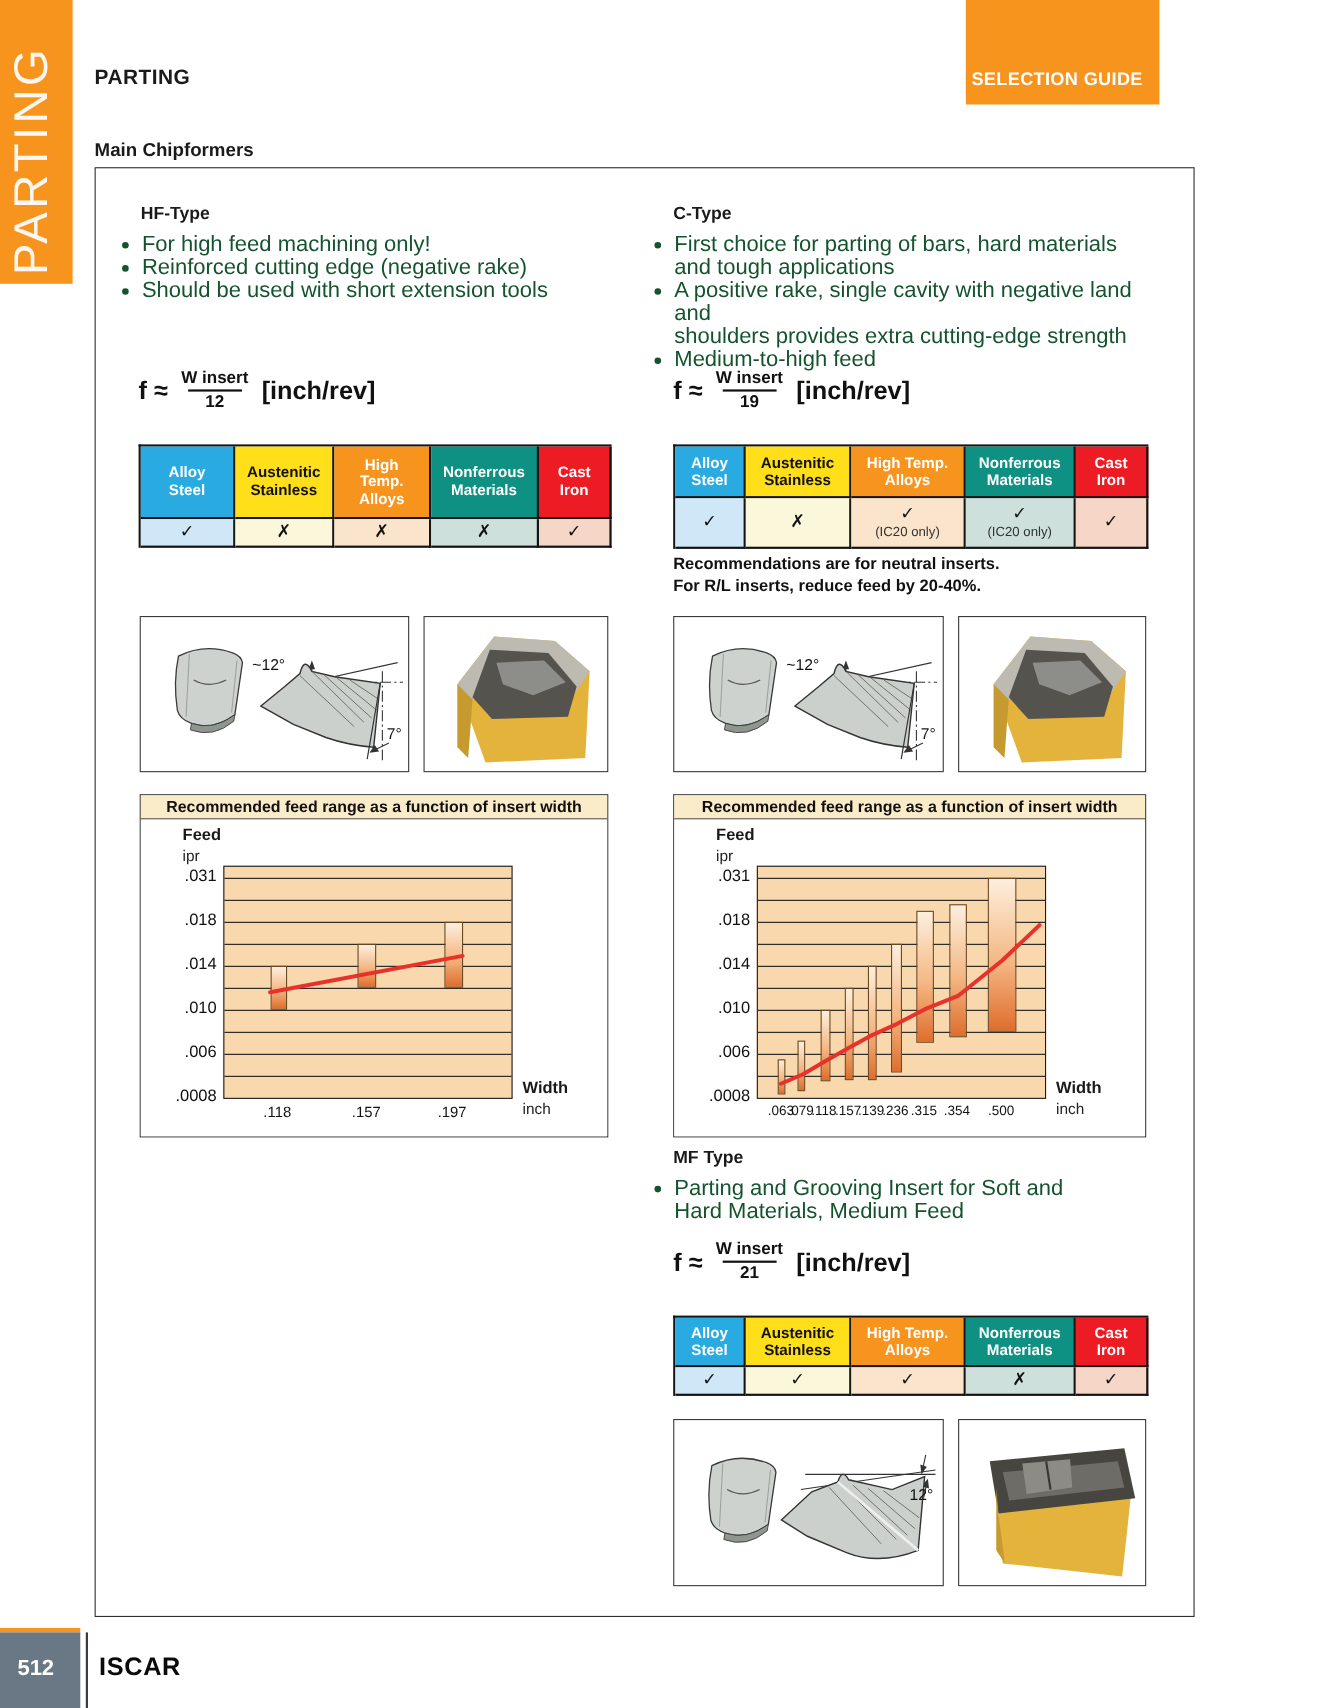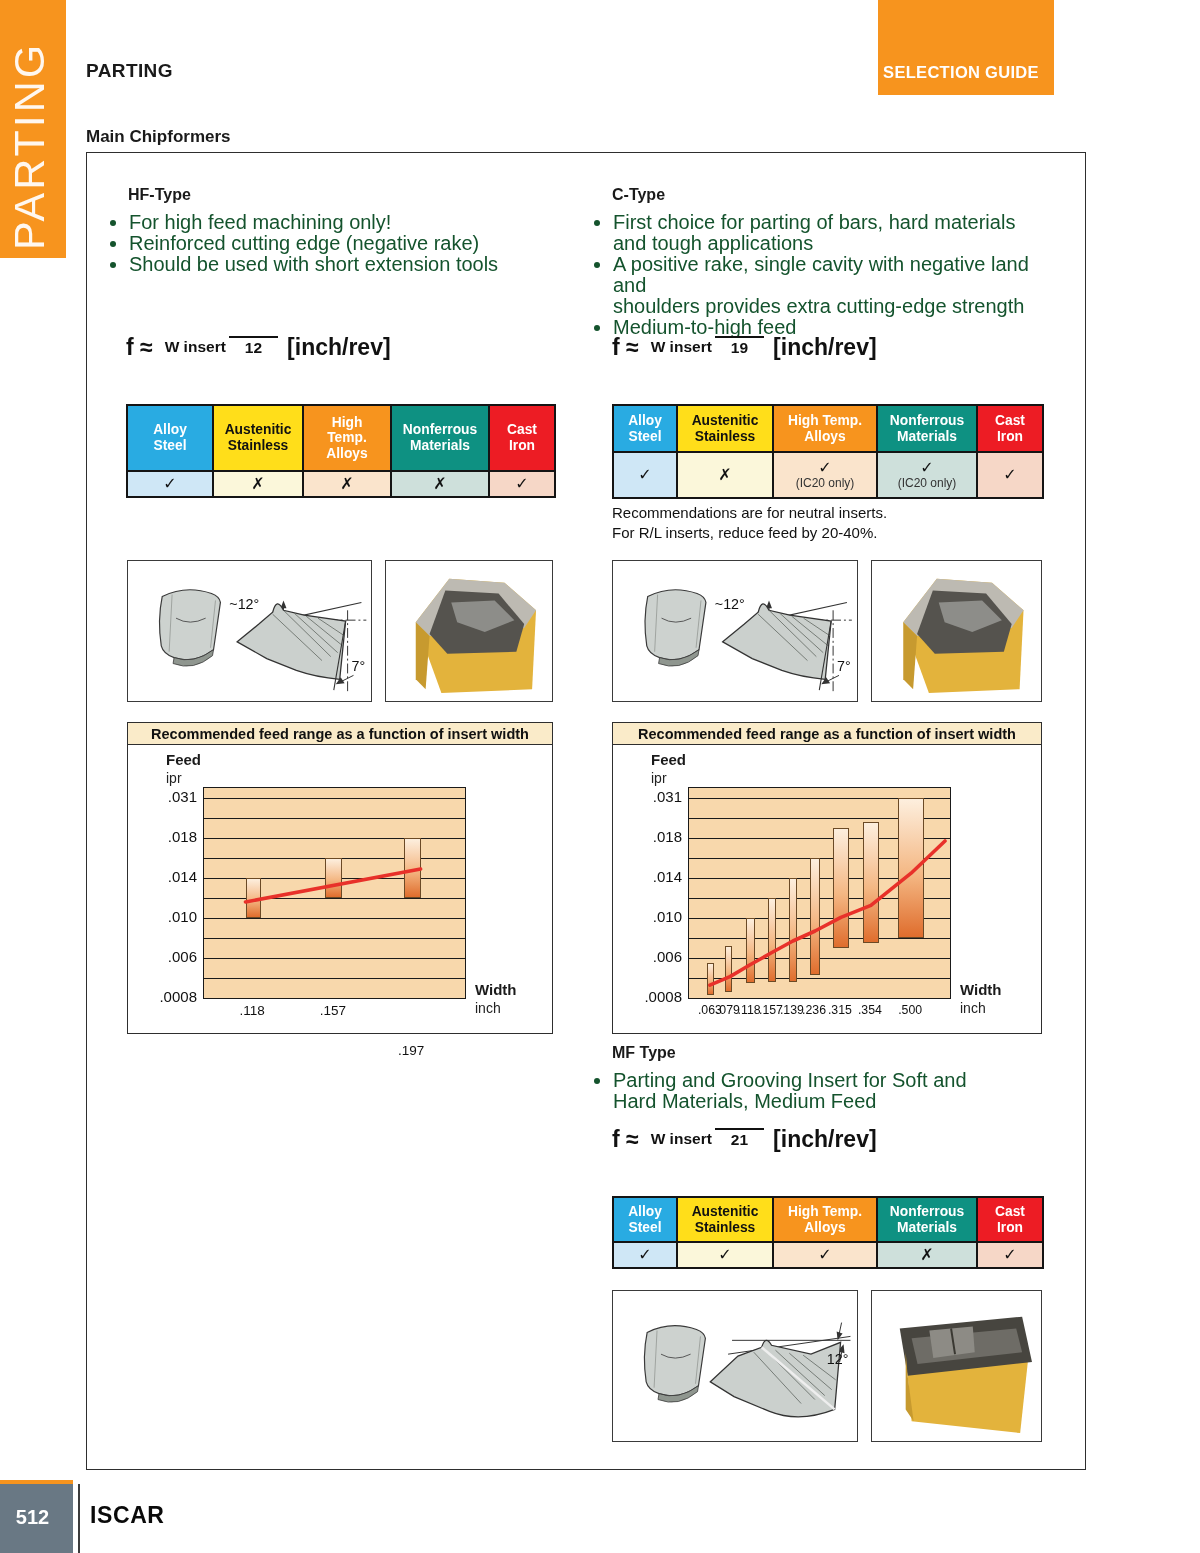--- a/index.html
+++ b/index.html
@@ -19,34 +19,34 @@
   .section-title{left:86px;top:127px;font-size:17px;font-weight:bold;}
   .main-box{left:86px;top:152px;width:1000px;height:1318px;border:1.5px solid #2e2e2e;box-sizing:border-box;background:#fff;}
 
   .type-title{font-size:16px;font-weight:bold;}
   ul.bullets{margin:0;padding:0 0 0 17px;list-style:disc outside;width:450px;}
   ul.bullets li{font-size:20px;line-height:21px;color:#14532d;}
   ul.bullets .bl{display:block;}
 
   .formula{display:flex;align-items:center;gap:9px;font-weight:bold;color:#111;}
   .f-lhs,.f-unit{font-size:23px;}
-  .frac{display:inline-flex;flex-direction:row;align-items:center;font-size:15.5px;line-height:1.3;}
+  .frac{display:inline-flex;flex-direction:column;align-items:center;font-size:15.5px;line-height:1.3;}
   .frac .den{border-top:2.2px solid #111;padding:0 16px;}
   .frac .num{padding:0 3px;}
 
   
   .mtable{border-left:2px solid #141414;border-top:2px solid #141414;box-sizing:content-box;}
   .mth,.mtv{border-right:2px solid #141414;border-bottom:2px solid #141414;
     display:flex;flex-direction:column;align-items:center;justify-content:center;
     text-align:center;box-sizing:border-box;}
   .mth{font-weight:bold;font-size:13.8px;line-height:1.13;}
   .mtv .mark{font-size:16px;font-weight:bold;color:#111;line-height:1.1;}
   .mtv .note{font-size:12px;color:#333;line-height:1.15;}
 
-  .note-block{font-size:15px;font-weight:normal;line-height:20px;color:#111;}
+  .note-block{font-size:15px;font-weight:bold;line-height:20px;color:#111;}
 
   
   .diag,.photo{border:1.3px solid #3a3a3a;background:#fff;box-sizing:border-box;}
   .diag svg,.photo svg{width:100%;height:100%;display:block;}
   .dtext{font-size:14.5px;fill:#111;font-family:inherit;}
 
   
   .chart-box{border:1.3px solid #2e2e2e;background:#fff;box-sizing:border-box;}
   .chart-title{border-bottom:1.3px solid #2e2e2e;background:#FAEBC9;text-align:center;
     font-weight:bold;font-size:14.5px;padding:3px 0 2px;color:#111;}
@@ -213,21 +213,21 @@
           </svg>
         </div>
         <div class="ytick" style="left: 9px; top: 43px;">.031</div>
         <div class="ytick" style="left: 9px; top: 83px;">.018</div>
         <div class="ytick" style="left: 9px; top: 123px;">.014</div>
         <div class="ytick" style="left: 9px; top: 163px;">.010</div>
         <div class="ytick" style="left: 9px; top: 203px;">.006</div>
         <div class="ytick" style="left: 9px; top: 243px;">.0008</div>
         <div class="xtick" style="left: 124.068px; top: 258px;">.118</div>
         <div class="xtick" style="left: 204.978px; top: 258px;">.157</div>
-        <div class="xtick" style="left: 283.017px; top: 258px; margin-top: 40px;">.197</div>
+        <div class="xtick" style="left: 283.017px; top: 258px;">.197</div>
         <div class="xlab" style="left: 347px; top: 236px;">Width</div>
         <div class="xlab-unit" style="left: 347px; top: 255px;">inch</div>
       </div>
     </div>
 
   <div class="abs type-title" style="left:612px;top:186px;">C-Type</div>
   <ul class="abs bullets" style="left:596px;top:212px;">
       <li>
         <span class="bl">First choice for parting of bars, hard materials</span>
         <span class="bl">and tough applications</span>

